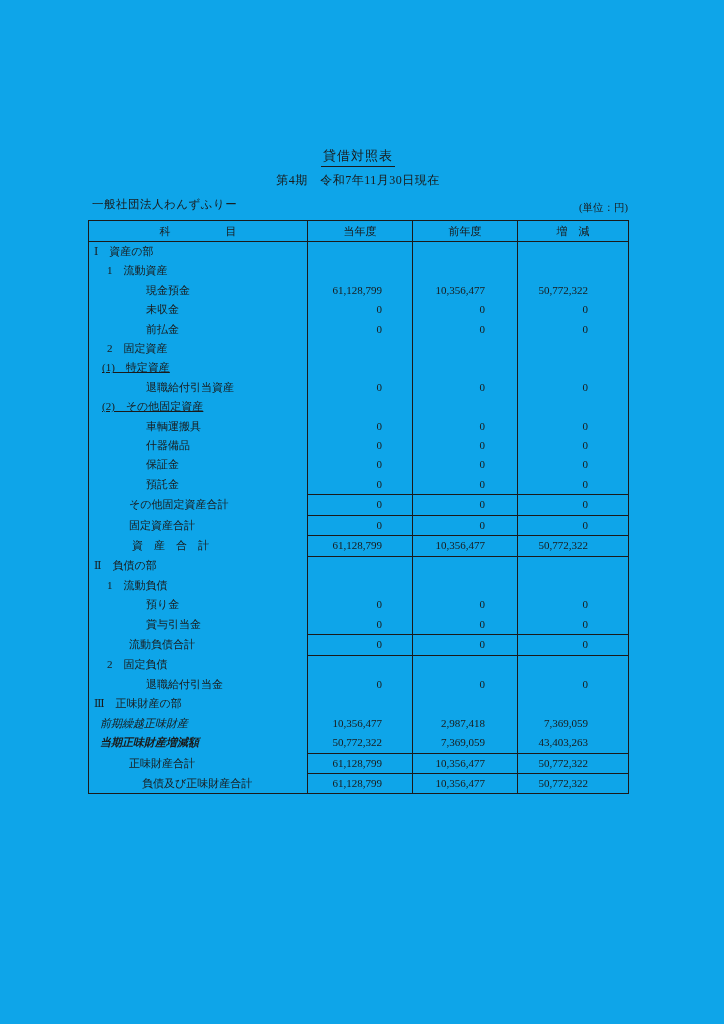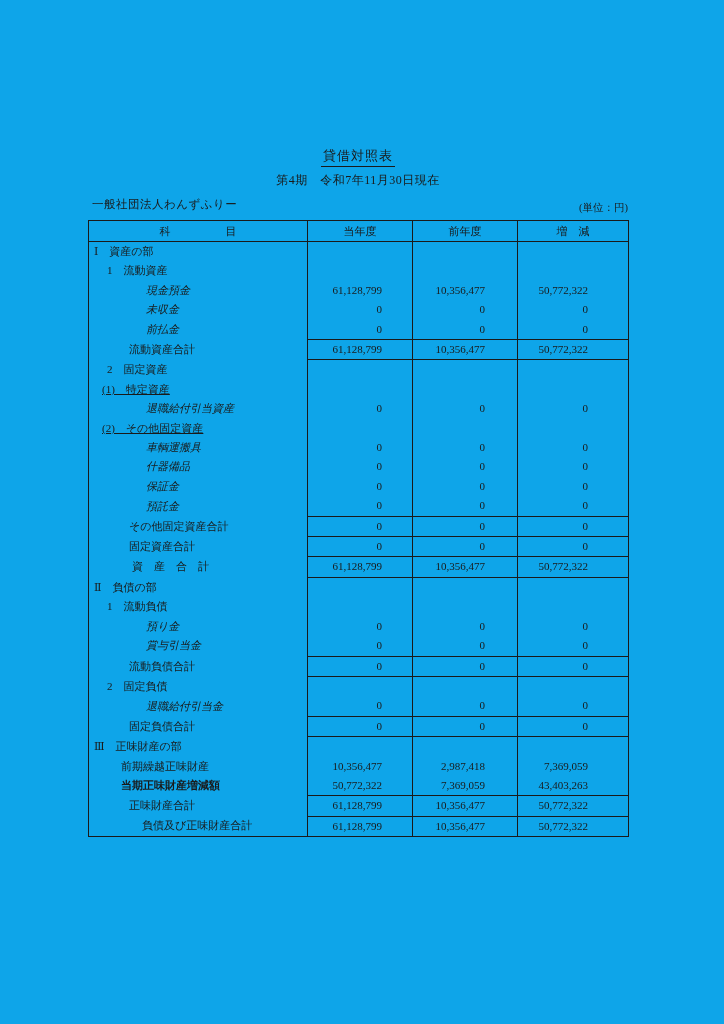--- a/index.html
+++ b/index.html
@@ -84,24 +84,24 @@
   td.val.c2 { padding-right: 32px; }
   td.val.c3 { padding-right: 40px; }
   tr.boxed td.val {
     border-top: 1px solid #1a1a1a;
     border-bottom: 1px solid #1a1a1a;
   }
   tr.bold td.label { font-weight: bold; }
   tr.t-section td.label { padding-left: 5px; }
   tr.t-sub     td.label { padding-left: 18px; }
   tr.t-paren   td.label { padding-left: 13px; text-decoration: underline; }
-  tr.t-item    td.label { padding-left: 57px; font-style: italic; }
+  tr.t-item    td.label { padding-left: 57px; }
   tr.t-total   td.label { padding-left: 40px; }
   tr.t-grand   td.label { padding-left: 43px; margin-left: 38px; }
-  tr.t-net     td.label { padding-left: 32px; }
+  tr.t-net     td.label { padding-left: 11px; font-style: italic; }
   tr.t-last    td.label { padding-left: 53px; }
 </style>
 </head>
 <body>
 
 <div class="page">
 
   <div class="title-wrap">
     <div class="doc-title">貸借対照表</div>
     <div class="doc-subtitle">第4期　令和7年11月30日現在</div>
@@ -151,26 +151,20 @@
           <td class="val c1">0</td>
           <td class="val c2">0</td>
           <td class="val c3">0</td>
         </tr>
         <tr class="t-item">
           <td class="label">前払金</td>
           <td class="val c1">0</td>
           <td class="val c2">0</td>
           <td class="val c3">0</td>
         </tr>
-        <tr class="t-total boxed">
-          <td class="label">流動資産合計</td>
-          <td class="val c1">61,128,799</td>
-          <td class="val c2">10,356,477</td>
-          <td class="val c3">50,772,322</td>
-        </tr>
         <tr class="t-sub">
           <td class="label">2　固定資産</td>
           <td class="val c1"></td>
           <td class="val c2"></td>
           <td class="val c3"></td>
         </tr>
         <tr class="t-paren">
           <td class="label">(1)　特定資産</td>
           <td class="val c1"></td>
           <td class="val c2"></td>
@@ -265,26 +259,20 @@
           <td class="val c1"></td>
           <td class="val c2"></td>
           <td class="val c3"></td>
         </tr>
         <tr class="t-item">
           <td class="label">退職給付引当金</td>
           <td class="val c1">0</td>
           <td class="val c2">0</td>
           <td class="val c3">0</td>
         </tr>
-        <tr class="t-total boxed">
-          <td class="label">固定負債合計</td>
-          <td class="val c1">0</td>
-          <td class="val c2">0</td>
-          <td class="val c3">0</td>
-        </tr>
         <tr class="t-section">
           <td class="label">Ⅲ　正味財産の部</td>
           <td class="val c1"></td>
           <td class="val c2"></td>
           <td class="val c3"></td>
         </tr>
         <tr class="t-net">
           <td class="label">前期繰越正味財産</td>
           <td class="val c1">10,356,477</td>
           <td class="val c2">2,987,418</td>

